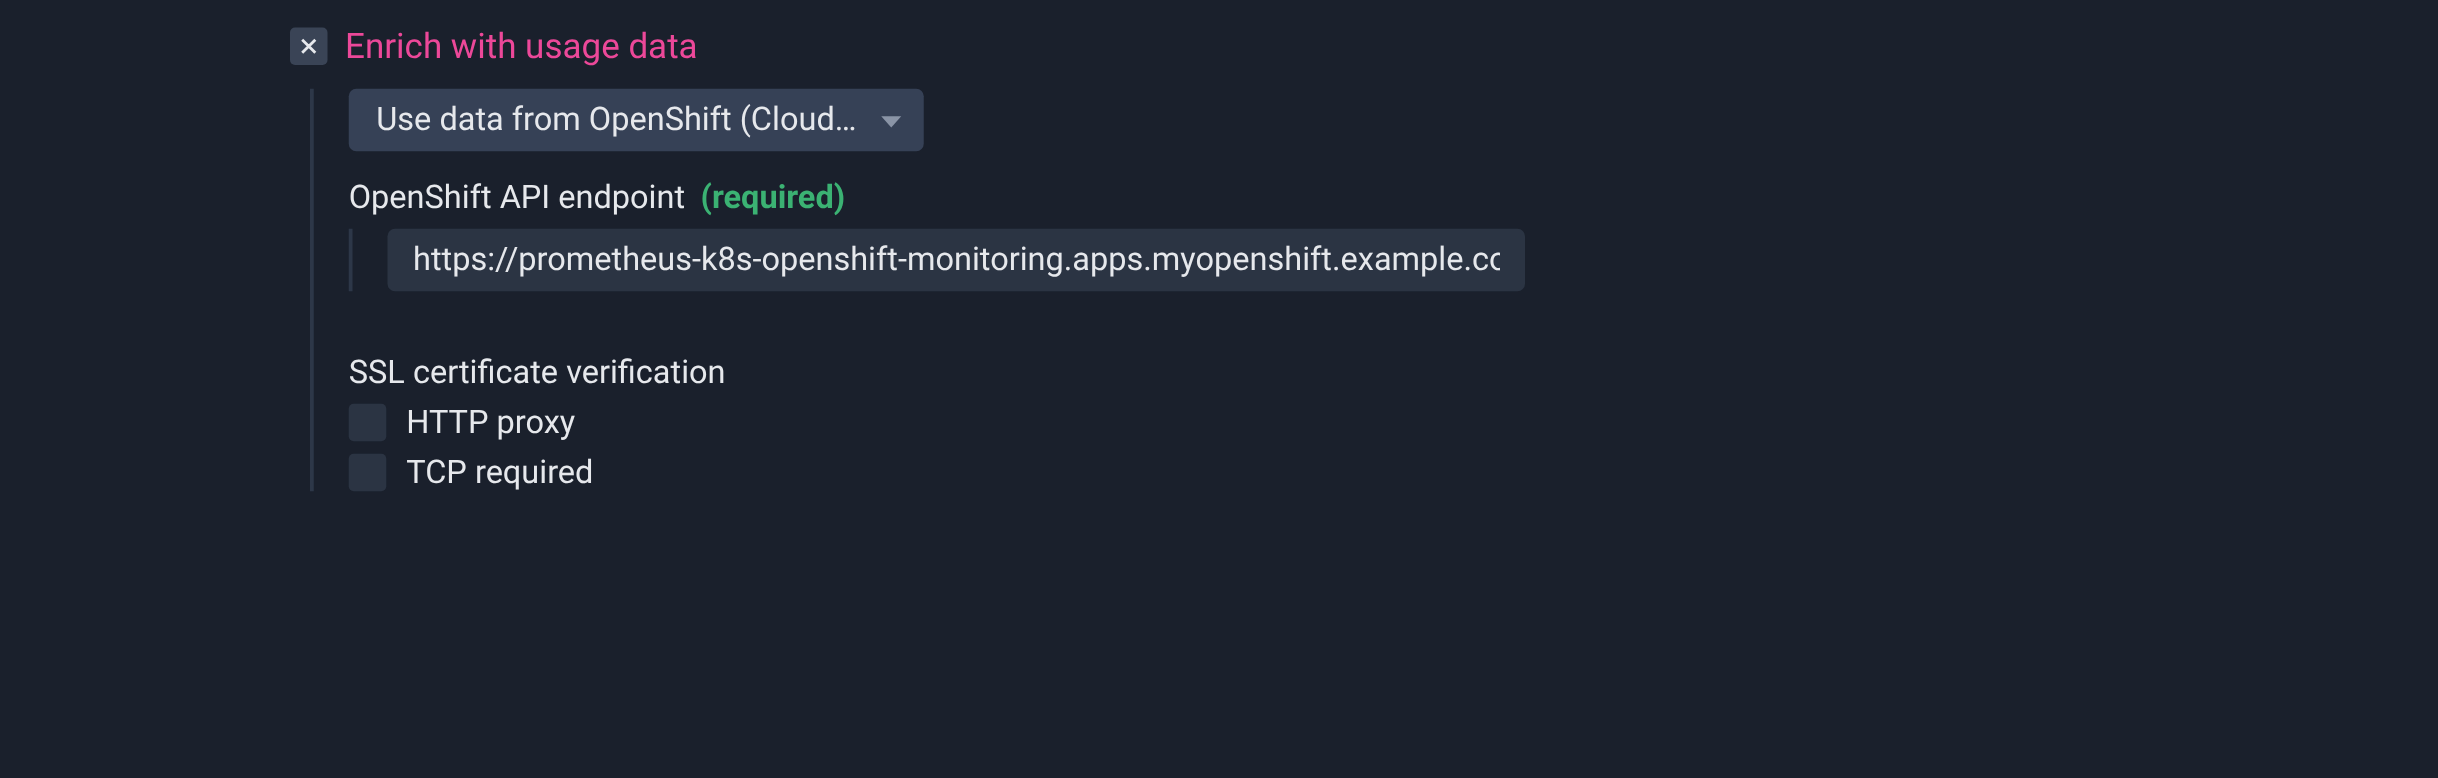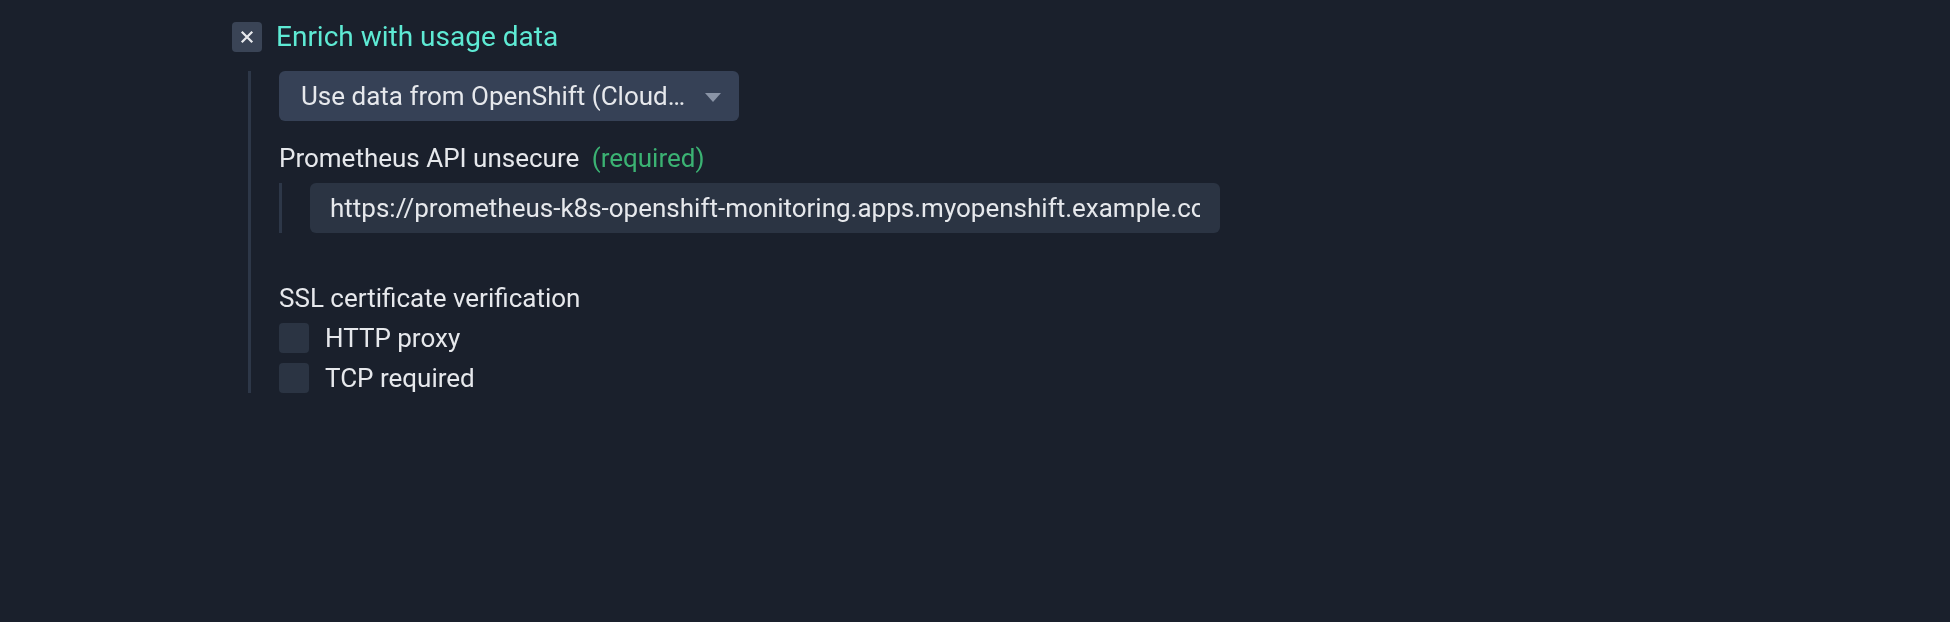--- a/index.html
+++ b/index.html
@@ -40,21 +40,21 @@
   .checkbox svg {
     display: none;
     width: 18px;
     height: 18px;
     stroke: #e6e8ec;
     stroke-width: 3;
     fill: none;
   }
   .section-title {
     font-size: 28px;
-    color: #5eead4;
+    color: #ec4899;
   }
   .indent-block {
     margin-left: 16px;
     border-left: 3px solid #2d3748;
     padding-left: 28px;
   }
   .indent-block.inner {
     margin-left: 0px;
     border-left: 3px solid #2d3748;
     padding-left: 28px;
@@ -90,20 +90,21 @@
   .field-group {
     margin-top: 22px;
   }
   .field-label {
     font-size: 26px;
     color: #e6e8ec;
   }
   .required {
     color: #3bb273;
     margin-left: 6px;
+    font-weight: bold;
   }
   .text-input {
     background: #2b3443;
     border: none;
     border-radius: 6px;
     padding: 10px 20px;
     font-size: 26px;
     color: #e6e8ec;
     width: 870px;
     font-family: inherit;
@@ -142,21 +143,21 @@
 
   <div class="indent-block">
 
     <div class="dropdown" style="width:420px">
       <span class="dropdown-label">Use data from OpenShift (Cloud Editi…</span>
       <span class="dropdown-caret"></span>
     </div>
 
     <div class="field-group">
       <div>
-        <span class="field-label">Prometheus API unsecure</span>
+        <span class="field-label">OpenShift API endpoint</span>
         <span class="required">(required)</span>
       </div>
       <div class="indent-block inner">
         <input class="text-input" type="text" value="https://prometheus-k8s-openshift-monitoring.apps.myopenshift.example.com" style="">
       </div>
     </div>
 
     <div class="spacer-22"></div>
 
     <div class="field-group" style="">

